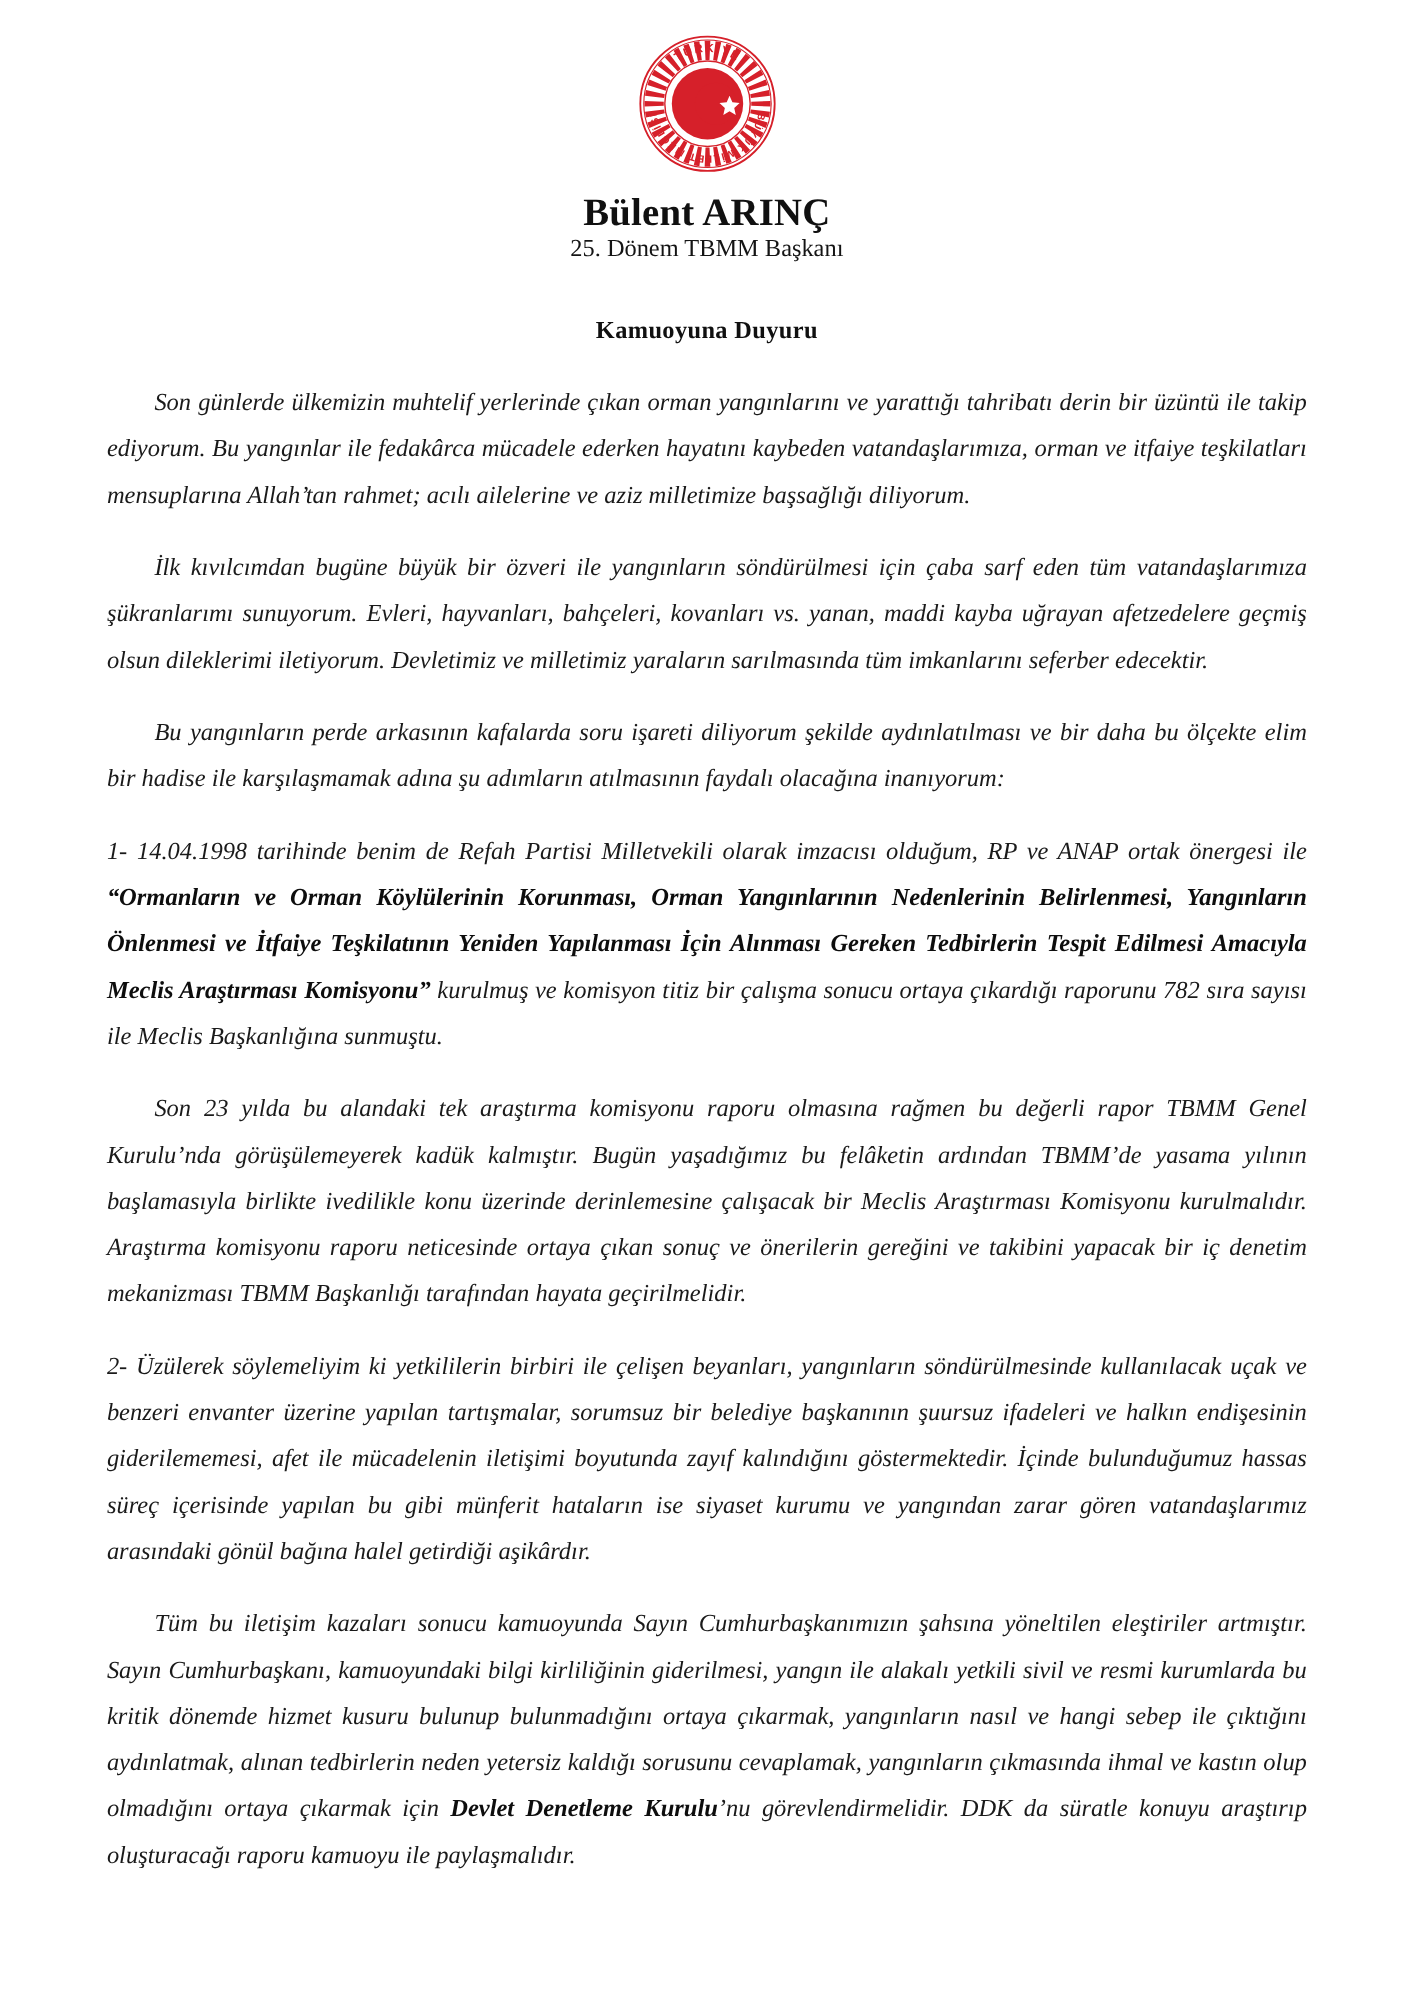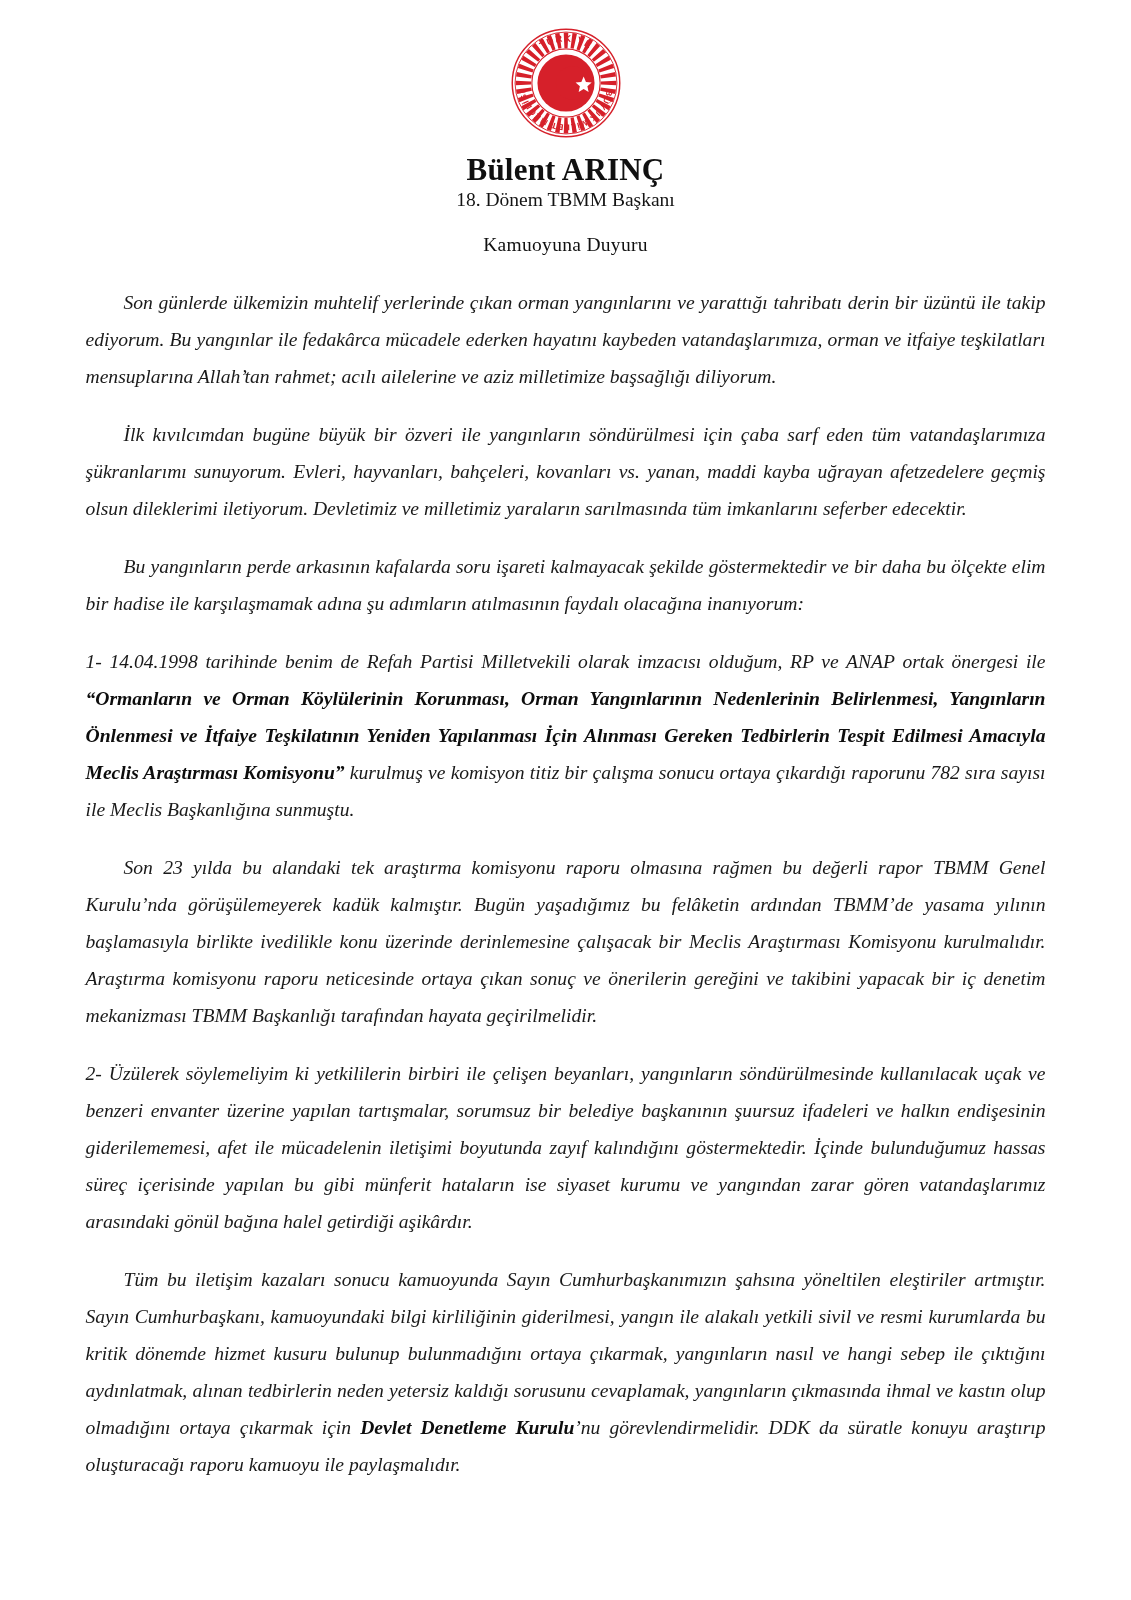--- a/index.html
+++ b/index.html
@@ -52,22 +52,22 @@
   .signer-role {
     font-size: 19.5px;
     font-weight: normal;
     margin-top: 2px;
     line-height: 1.15;
     color: #141414;
   }
   .doc-title {
     text-align: center;
     font-size: 19.5px;
-    font-weight: normal;
-    margin-top: 22px;
+    font-weight: bold;
+    margin-top: 42px;
     letter-spacing: 0.3px;
     color: #101010;
   }
 
   
   .body-text {
     margin: 0 auto;
     width: 960px;
     padding-top: 28px;
   }
@@ -159,28 +159,28 @@
         <textPath href="#arcTop" startOffset="50%" text-anchor="middle">TÜRKİYE</textPath>
       </text>
       <text font-family="Liberation Sans, sans-serif" font-size="15" font-weight="bold" fill="#d6202a" letter-spacing="1.6">
         <textPath href="#arcBot" startOffset="50%" text-anchor="middle">BÜYÜK MİLLET MECLİSİ</textPath>
       </text>
     </svg>
   </div>
 
   <div class="header-block">
     <div class="signer-name">Bülent ARINÇ</div>
-    <div class="signer-role">18. Dönem TBMM Başkanı</div>
+    <div class="signer-role">25. Dönem TBMM Başkanı</div>
   </div>
 
   <div class="doc-title">Kamuoyuna Duyuru</div>
 
   <div class="body-text" id="body-text">
       <p class="para indented"><span>Son günlerde ülkemizin muhtelif yerlerinde çıkan orman yangınlarını ve yarattığı tahribatı derin bir üzüntü ile takip ediyorum. Bu yangınlar ile fedakârca mücadele ederken hayatını kaybeden vatandaşlarımıza, orman ve itfaiye teşkilatları mensuplarına Allah’tan rahmet; acılı ailelerine ve aziz milletimize başsağlığı diliyorum.</span></p>
       <p class="para indented"><span>İlk kıvılcımdan bugüne büyük bir özveri ile yangınların söndürülmesi için çaba sarf eden tüm vatandaşlarımıza şükranlarımı sunuyorum. Evleri, hayvanları, bahçeleri, kovanları vs. yanan, maddi kayba uğrayan afetzedelere geçmiş olsun dileklerimi iletiyorum. Devletimiz ve milletimiz yaraların sarılmasında tüm imkanlarını seferber edecektir.</span></p>
-      <p class="para indented"><span>Bu yangınların perde arkasının kafalarda soru işareti kalmayacak şekilde göstermektedir ve bir daha bu ölçekte elim bir hadise ile karşılaşmamak adına şu adımların atılmasının faydalı olacağına inanıyorum:</span></p>
+      <p class="para indented"><span>Bu yangınların perde arkasının kafalarda soru işareti diliyorum şekilde aydınlatılması ve bir daha bu ölçekte elim bir hadise ile karşılaşmamak adına şu adımların atılmasının faydalı olacağına inanıyorum:</span></p>
       <p class="para"><span>1- 14.04.1998 tarihinde benim de Refah Partisi Milletvekili olarak imzacısı olduğum, RP ve ANAP ortak önergesi ile </span><b>“Ormanların ve Orman Köylülerinin Korunması, Orman Yangınlarının Nedenlerinin Belirlenmesi, Yangınların Önlenmesi ve İtfaiye Teşkilatının Yeniden Yapılanması İçin Alınması Gereken Tedbirlerin Tespit Edilmesi Amacıyla Meclis Araştırması Komisyonu”</b><span> kurulmuş ve komisyon titiz bir çalışma sonucu ortaya çıkardığı raporunu 782 sıra sayısı ile Meclis Başkanlığına sunmuştu.</span></p>
       <p class="para indented"><span>Son 23 yılda bu alandaki tek araştırma komisyonu raporu olmasına rağmen bu değerli rapor TBMM Genel Kurulu’nda görüşülemeyerek kadük kalmıştır. Bugün yaşadığımız bu felâketin ardından TBMM’de yasama yılının başlamasıyla birlikte ivedilikle konu üzerinde derinlemesine çalışacak bir Meclis Araştırması Komisyonu kurulmalıdır. Araştırma komisyonu raporu neticesinde ortaya çıkan sonuç ve önerilerin gereğini ve takibini yapacak bir iç denetim mekanizması TBMM Başkanlığı tarafından hayata geçirilmelidir.</span></p>
       <p class="para"><span>2- Üzülerek söylemeliyim ki yetkililerin birbiri ile çelişen beyanları, yangınların söndürülmesinde kullanılacak uçak ve benzeri envanter üzerine yapılan tartışmalar, sorumsuz bir belediye başkanının şuursuz ifadeleri ve halkın endişesinin giderilememesi, afet ile mücadelenin iletişimi boyutunda zayıf kalındığını göstermektedir. İçinde bulunduğumuz hassas süreç içerisinde yapılan bu gibi münferit hataların ise siyaset kurumu ve yangından zarar gören vatandaşlarımız arasındaki gönül bağına halel getirdiği aşikârdır.</span></p>
       <p class="para indented"><span>Tüm bu iletişim kazaları sonucu kamuoyunda Sayın Cumhurbaşkanımızın şahsına yöneltilen eleştiriler artmıştır. Sayın Cumhurbaşkanı, kamuoyundaki bilgi kirliliğinin giderilmesi, yangın ile alakalı yetkili sivil ve resmi kurumlarda bu kritik dönemde hizmet kusuru bulunup bulunmadığını ortaya çıkarmak, yangınların nasıl ve hangi sebep ile çıktığını aydınlatmak, alınan tedbirlerin neden yetersiz kaldığı sorusunu cevaplamak, yangınların çıkmasında ihmal ve kastın olup olmadığını ortaya çıkarmak için </span><b>Devlet Denetleme Kurulu</b><span>’nu görevlendirmelidir. DDK da süratle konuyu araştırıp oluşturacağı raporu kamuoyu ile paylaşmalıdır.</span></p>
     </div>
 
 </div>
 
 </body></html>

